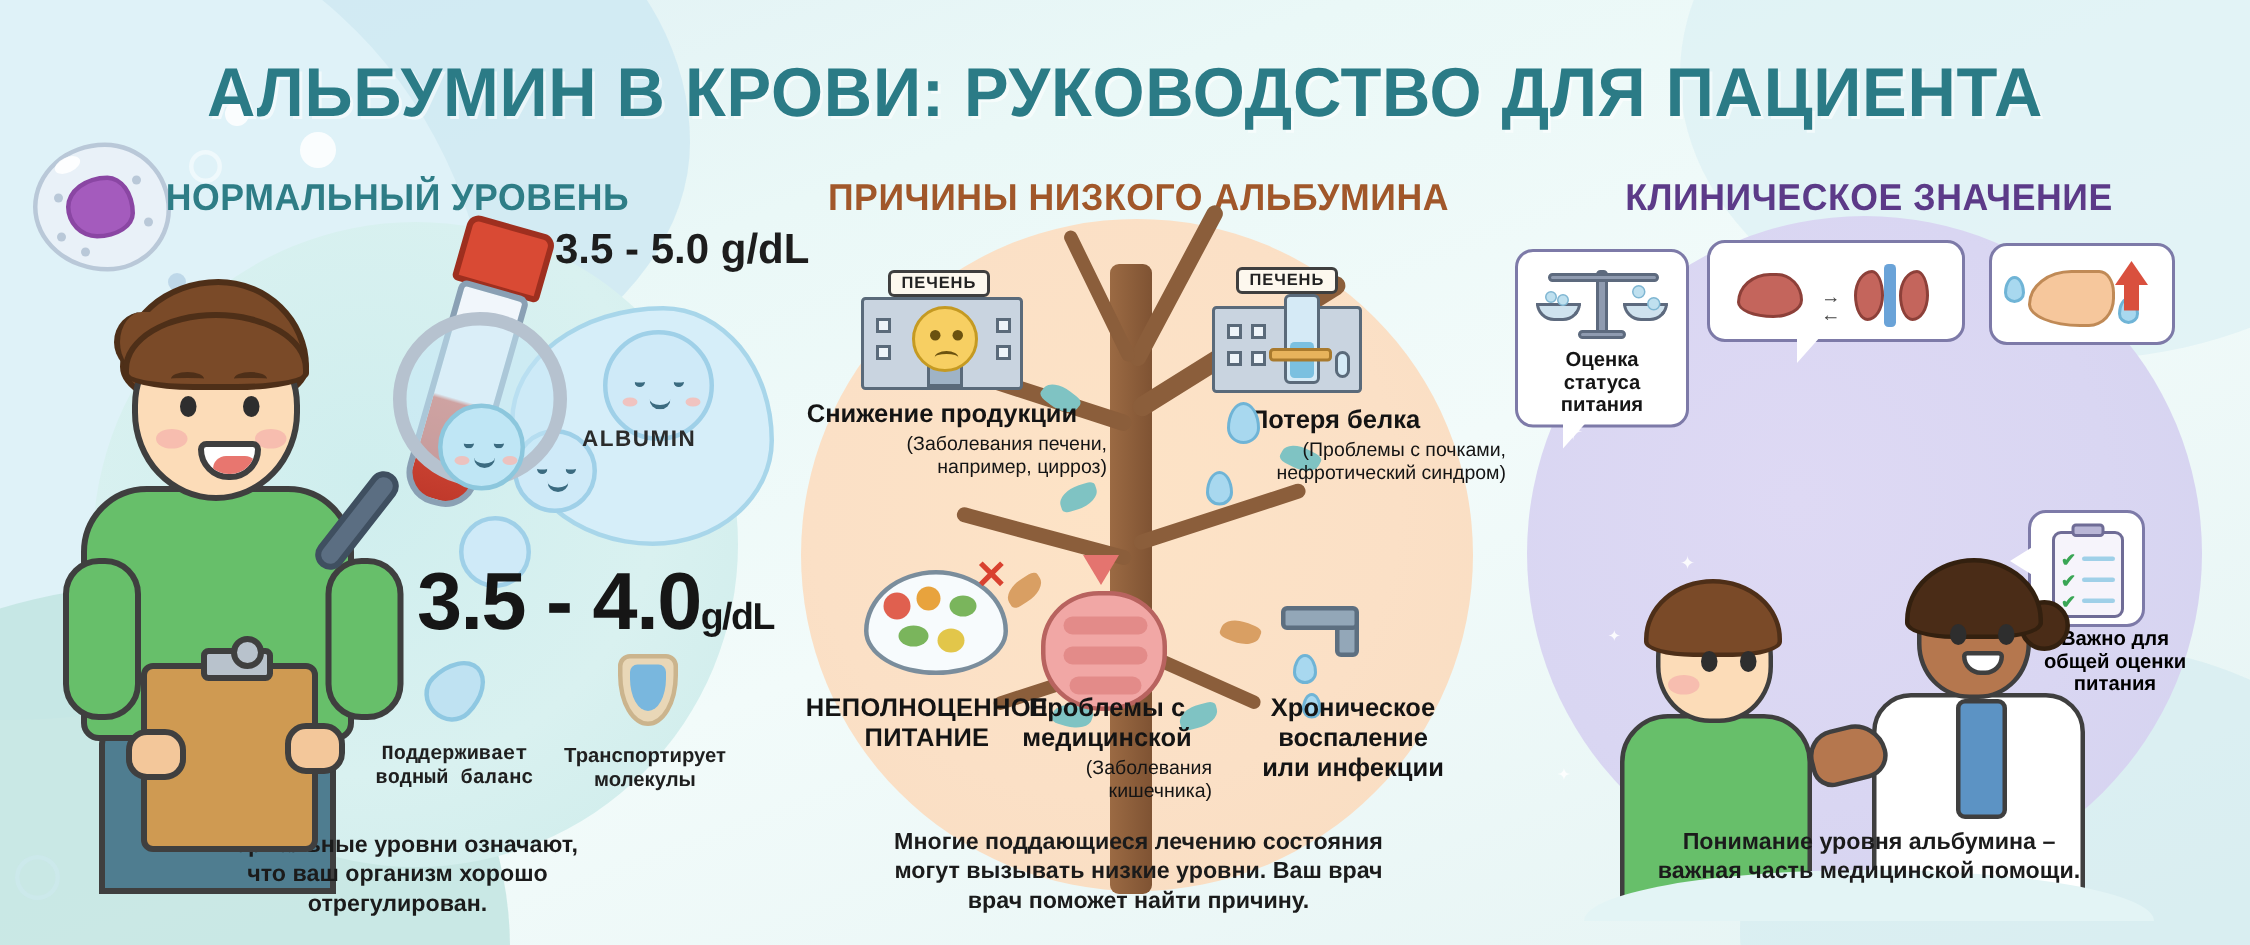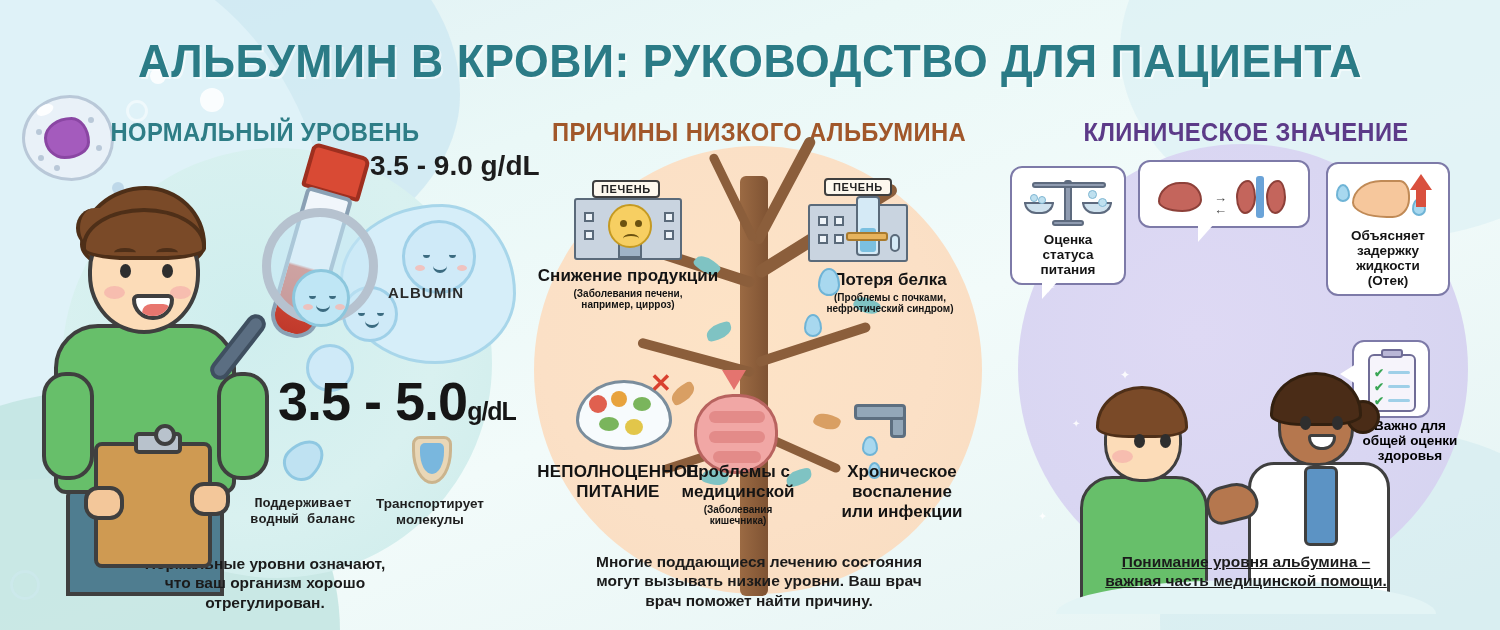--- a/index.html
+++ b/index.html
@@ -223,21 +223,21 @@
   }
   .branch{ position:absolute; background:#8b5e3b; border-radius:8px; transform-origin:left center; }
   .leaf{
     position:absolute; width:26px;height:15px; background:#7fc3c3;
     border-radius:60% 20% 60% 20%;
   }
   .leaf.brown{ background:#d99f63; }
 
   .node-title{ position:absolute; text-align:center; font-weight:bold; color:#141414; }
   .nt-main{ font-size:17px; }
-  .nt-sub{ font-size:10px; font-weight:bold; }
+  .nt-sub{ font-size:13px; font-weight:normal;text-align:right; }
 
   .bld{
     position:absolute; width:108px;height:62px;
     background:#c9d4e0; border:2.5px solid #5a6a7a; border-radius:3px;
   }
   .bld .win{ position:absolute; width:10px;height:10px; background:#eef4f9; border:2px solid #5a6a7a; }
   .sign{
     position:absolute; background:#fdf8ee; border:2.5px solid #3f3f3f; border-radius:4px;
     font-size:11px; font-weight:bold; color:#222; padding:1px 7px; letter-spacing:.6px;
   }
@@ -380,24 +380,24 @@
       <div class="df-cheek" style="left:10px;top:42px;"></div>
       <div class="df-cheek" style="left:52px;top:42px;"></div>
     </div>
     <div class="alb-circle" style="left:332px;top:168px;width:56px;height:56px;">
       <div class="df-eye" style="left:13px;top:20px;"></div>
       <div class="df-eye" style="left:32px;top:20px;"></div>
       <div class="df-mouth" style="left:20px;top:31px;"></div>
     </div>
     <div class="alb-circle" style="left:296px;top:226px;width:48px;height:48px;"></div>
 
-    <div class="range-top">3.5 - 9.0 g/dL</div>
+    <div class="range-top">3.5 - 5.0 g/dL</div>
     <div class="albumin-label">ALBUMIN</div>
 
-    <div class="big-range"><span>3.5 - 5.0</span><span class="unit">g/dL</span></div>
+    <div class="big-range"><span>3.5 - 4.0</span><span class="unit">g/dL</span></div>
 
     <div class="benefit b1">
       <div class="drop-icon-wrap">
           <div class="drop-icon"></div>
         </div>
       <span style="white-space:pre-line;">Поддерживает
 водный баланс</span>
     </div>
     <div class="benefit b2">
       <div class="drop-icon-wrap">
@@ -547,58 +547,54 @@
     </div>
 
     <div class="card" style="left:326px;top:44px;width:124px;padding-top:8px;">
       <div class="art">
         <div class="foot-sh" style="left:24px;top:8px;"></div>
         <div class="wdrop" style="left:8px;top:12px;width:14px;height:18px;"></div>
         <div class="wdrop" style="left:84px;top:26px;width:14px;height:18px;"></div>
         <div class="arrow-up" style="left:82px;top:2px;"></div>
         <div class="arrow-stem" style="left:88px;top:17px;"></div>
       </div>
-      <div class="cap" style="white-space:pre-line;">Объясняет
-задержку
-жидкости
-(Отек)</div>
     </div>
 
     <div class="card" style="left:352px;top:222px;width:78px;height:78px;padding-top:10px;">
       <div class="art" style="height:58px;">
         <div class="clipb" style="left:14px;top:2px;"></div>
         <div class="clipb-top" style="left:27px;top:-3px;"></div>
         <span class="chk" style="left:20px;top:14px;">✔</span>
         <span class="chk" style="left:20px;top:28px;">✔</span>
         <span class="chk" style="left:20px;top:42px;">✔</span>
         <div class="ln" style="left:34px;top:19px;width:22px;"></div>
         <div class="ln" style="left:34px;top:33px;width:22px;"></div>
         <div class="ln" style="left:34px;top:47px;width:22px;"></div>
       </div>
       <div class="tail" style="left:-14px;top:22px;border-width:10px 16px 10px 0;border-color:transparent #fff transparent transparent;"></div>
     </div>
     <div class="cap" style="position:absolute;left:340px;top:300px;width:140px;text-align:center;font-size:13.5px;font-weight:bold;line-height:1.12;white-space:pre-line;">Важно для
 общей оценки
-здоровья</div>
+питания</div>
 
     <div class="doc-scene">
       <div class="p-boy-body"></div>
       <div class="p-boy-head"></div>
       <div class="p-boy-hair"></div>
       <div class="eye" style="left:78px;top:76px;"></div>
       <div class="eye" style="left:104px;top:76px;"></div>
       <div class="cheek" style="left:56px;top:92px;"></div>
       <div class="doc-coat"></div>
       <div class="doc-scrub"></div>
       <div class="doc-head"></div>
       <div class="doc-bun"></div>
       <div class="doc-hair"></div>
       <div class="eye" style="left:244px;top:58px;"></div>
       <div class="eye" style="left:276px;top:58px;"></div>
       <div style="position:absolute;left:252px;top:76px;width:28px;height:16px;background:#fff;border:3px solid #3f3f3f;border-radius:4px 4px 14px 14px;"></div>
       <div class="doc-hand"></div>
       <div class="doc-base"></div>
     </div>
 
-    <div class="foot-note" style="top: 434px; white-space: pre-line; text-decoration: underline;">Понимание уровня альбумина –
+    <div class="foot-note" style="top: 434px; white-space: pre-line;">Понимание уровня альбумина –
 важная часть медицинской помощи.</div>
   </div>
 </div>
 
 </body></html>

